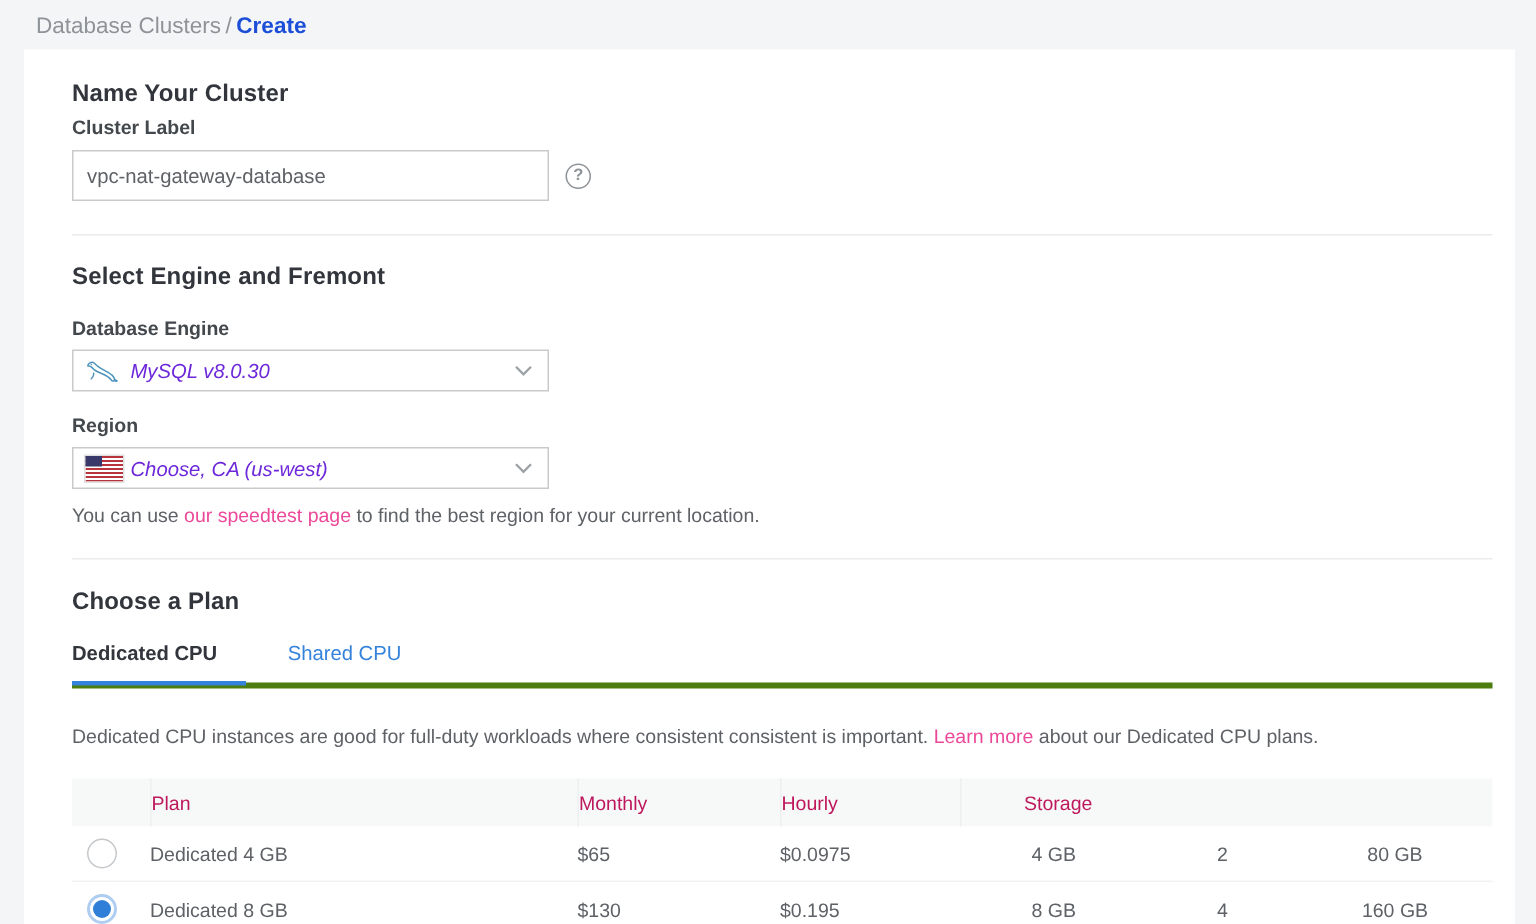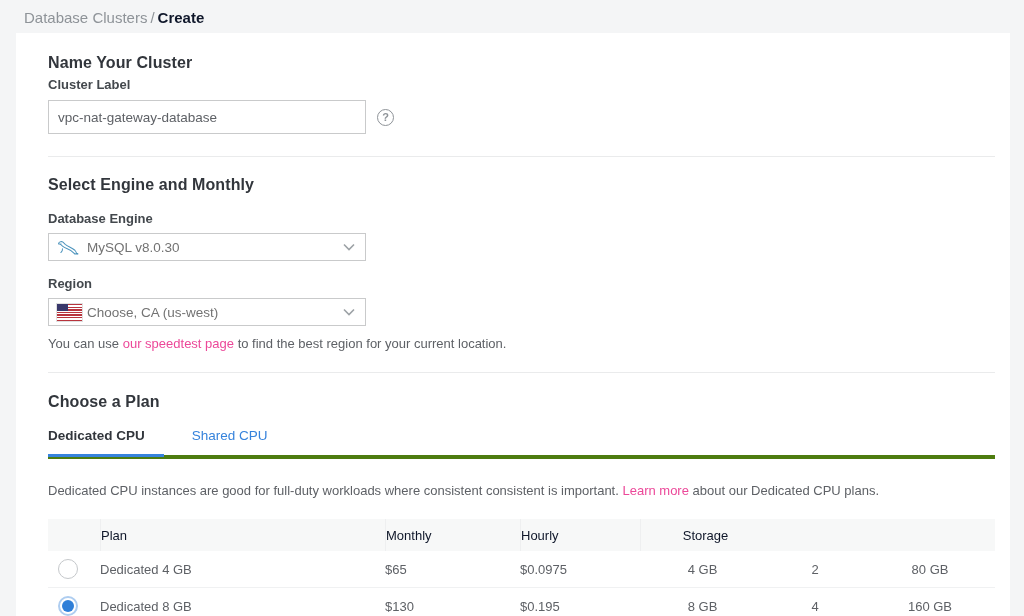--- a/index.html
+++ b/index.html
@@ -6,21 +6,21 @@
   html,body { width:1024px; height:616px; overflow:hidden; }
   body {
     font-family: "Liberation Sans", sans-serif;
     background: #f4f5f6;
     color: #32363c;
   }
   
   .breadcrumb { padding: 9px 0 7px 24px; font-size: 15px; }
   .breadcrumb .crumb-parent { color: #8e9398; }
   .breadcrumb .crumb-sep { color: #8e9398; padding: 0 3px; }
-  .breadcrumb .crumb-current { color: #0f172a; font-weight: 700; }
+  .breadcrumb .crumb-current { color: #1d4ed8; font-weight: 700; }
 
   
   .panel {
     margin: 0 14px 0 16px;
     background: #ffffff;
     padding: 21px 15px 30px 32px;
     height: 600px;
   }
   .section-heading { font-size: 16px; font-weight: 700; color: #32363c; letter-spacing: .1px; }
   .field-label { font-size: 13px; font-weight: 700; color: #43484d; margin-top: 5px; }
@@ -43,21 +43,21 @@
 
   .divider { border: none; border-top: 1px solid #eaebec; margin-top: 22px; }
 
   
   .select-box {
     width: 318px; height: 28px; margin-top: 7px;
     border: 1px solid #c9cacb; background: #fff;
     display: flex; align-items: center; padding: 0 10px 0 8px;
     cursor: pointer;
   }
-  .select-box .select-value { font-size: 13.5px; color: #737373; flex: 1; }
+  .select-box .select-value { font-size: 13.5px; color: #6d28d9; flex: 1; font-style: italic; }
   .select-icon-wrap { width: 30px; display: flex; align-items: center; }
   .chevron-svg { margin-left: auto; }
 
   
   .flag {
     width: 25px; height: 17px; position: relative; flex: none;
     background: repeating-linear-gradient(180deg,#b8343d 0 1.35px,#fff 1.35px 2.62px);
     outline: 1px solid #e0e0e0;
   }
   .flag .canton { position: absolute; top:0; left:0; width: 11px; height: 7.5px; background: #39386b; }
@@ -69,21 +69,21 @@
   .tabs { margin-top: 17px; display: flex; align-items: flex-end; border-bottom: 4px solid #4d7c0f; }
   .tab { font-size: 13.5px; padding-bottom: 11px; margin-bottom: -2px; border-bottom: 3px solid transparent; cursor: pointer; }
   .tab.active { color: #32363c; font-weight: 700; border-bottom-color: #3683dc; padding-right: 19px; }
   .tab.inactive { color: #3683dc; margin-left: 28px; }
 
   .plan-desc { margin-top: 24px; font-size: 13px; color: #5e6166; }
 
   
   .plan-table { margin-top: 21px; width: 947px; font-size: 13px; color: #5e6166; }
   .t-row { display: flex; align-items: center; }
-  .t-head { background: #f7f8f8; height: 32px; color: #0f172a; }
+  .t-head { background: #f7f8f8; height: 32px; color: #be185d; }
   .t-head .cell { height: 100%; display: flex; align-items: center; border-left: 1px solid #eeeff0; }
   .t-head .cell:first-child { border-left: none; }
   .t-body-row { height: 37px; border-bottom: 1px solid #f0f1f2; background: #fff; cursor: pointer; }
   .cell { flex: none; }
   .c-radio { width: 52px; display: flex; align-items: center; }
   .c-plan { width: 285px; }
   .c-monthly { width: 135px; }
   .c-hourly { width: 120px; }
   .c-ram { width: 125px; justify-content: center; text-align: center; }
   .c-cpus { width: 100px; justify-content: center; text-align: center; }
@@ -109,21 +109,21 @@
 
   <div class="section-heading">Name Your Cluster</div>
   <div class="field-label">Cluster Label</div>
   <div class="input-row">
     <input class="text-input" type="text" value="vpc-nat-gateway-database" style="">
     <div class="help-icon">?</div>
   </div>
 
   <hr class="divider">
 
-  <div class="section-heading" style="margin-top:19px;">Select Engine and Monthly</div>
+  <div class="section-heading" style="margin-top:19px;">Select Engine and Fremont</div>
 
   <div class="field-label" style="margin-top:17px;">Database Engine</div>
   <div class="select-box">
     <span class="select-icon-wrap">
       <svg width="22" height="17" viewBox="0 0 24 18">
         <path d="M2 4 C3 2.5 5 2 6.5 3.2 L9 5.5 C12 8 16 9 19.5 12 C20.5 13 21 14.2 21.3 15.2 L22.8 15.8 C23 16 22.8 16.3 22.4 16.2 L20.6 15.8 C20 16.2 19.2 16 18.8 15.4 C15 10.5 9.5 10.8 6 7.6 L4.6 6.2 C3.8 5.4 2.8 5 2 5.2 C1.6 5.3 1.7 4.4 2 4 Z" fill="none" stroke="#4d94bd" stroke-width="1.1" stroke-linejoin="round"></path>
         <path d="M4.2 14.5 C5.5 13.2 6.2 11.8 6 10.4" fill="none" stroke="#4d94bd" stroke-width="1.1" stroke-linecap="round"></path>
         <circle cx="4.3" cy="4.1" r="0.6" fill="#4d94bd"></circle>
       </svg>
     </span>

